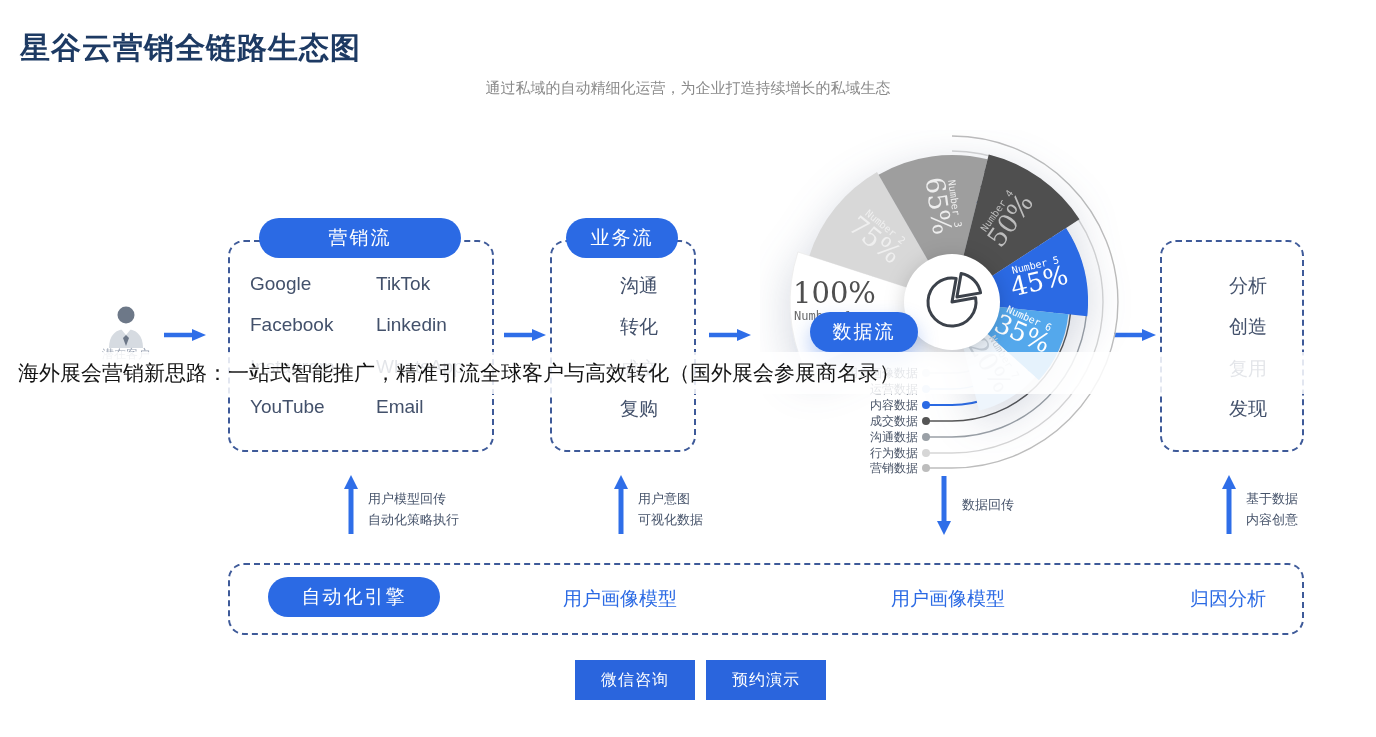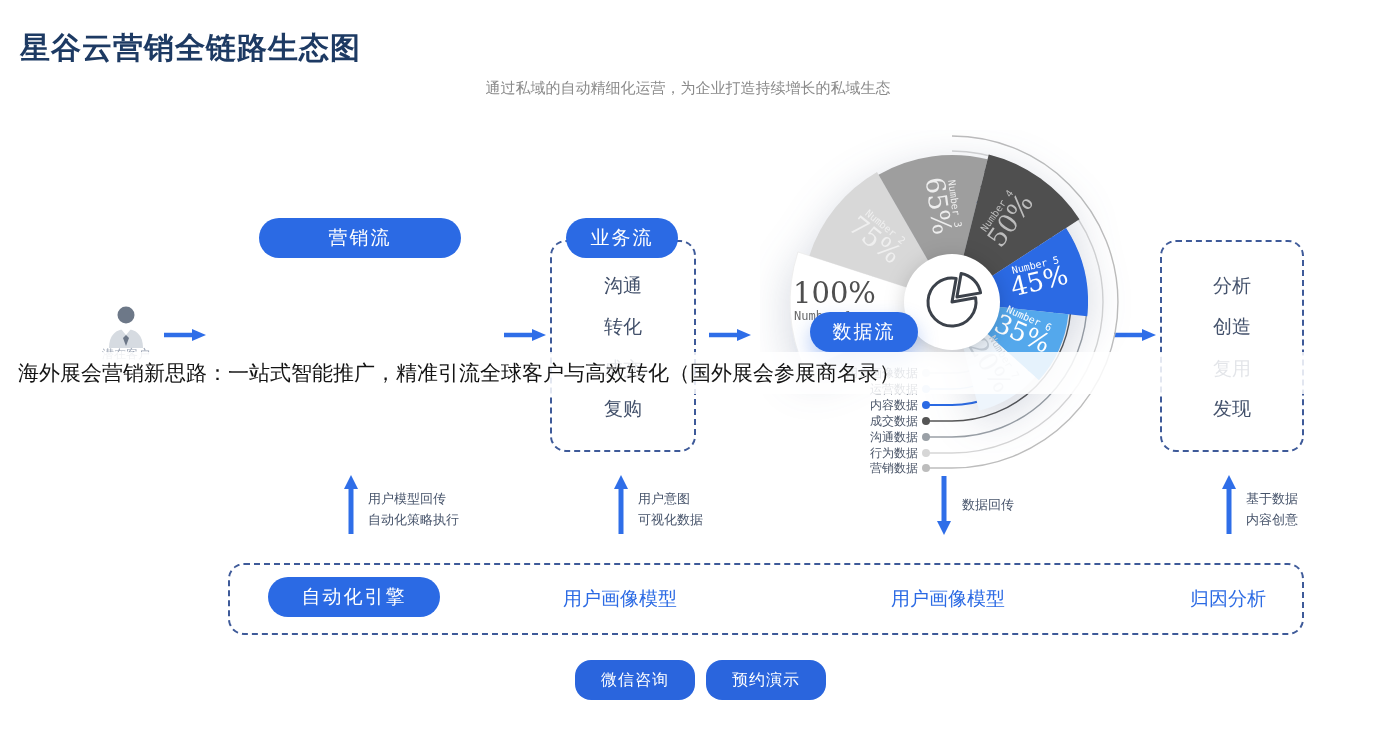--- a/index.html
+++ b/index.html
@@ -20,21 +20,21 @@
   .pill{background:#2b6ae4;color:#fff;border-radius:21px;height:40px;display:flex;align-items:center;justify-content:center;font-size:19px;letter-spacing:2px;z-index:5;}
   #pill-marketing{left:259px;top:218px;width:202px;}
   #pill-business{left:566px;top:218px;width:112px;}
   #pill-content{left:1177px;top:218px;width:106px;}
   #pill-data{left:810px;top:312px;width:108px;box-shadow:0 10px 20px rgba(43,106,228,.35);}
   #pill-engine{left:268px;top:577px;width:172px;}
 
   .mk-item{position:absolute;font-size:19px;color:#43516b;}
   .c1{left:20px;} .c2{left:146px;}
   .r1{top:31px;} .r2{top:72px;} .r3{top:114px;} .r4{top:154px;}
-  .center-item{position:absolute;left:0;width:100%;text-align:center;font-size:19px;color:#43516b;}
+  .center-item{position:absolute;left:16px;width:100%;text-align:center;font-size:19px;color:#43516b;}
 
   .bottom-label{font-size:19px;color:#2b6ae4;text-align:center;top:586px;}
   #bl-strategy{left:558px;width:124px;}
   #bl-persona{left:866px;width:164px;}
   #bl-attribution{left:1166px;width:124px;}
 
   
   #rose-svg{left:760px;top:130px;z-index:1;}
   .wedges{filter:drop-shadow(0 12px 22px rgba(50,70,110,.22));}
   .centerDot{filter:drop-shadow(0 4px 10px rgba(0,0,0,.18));}
@@ -48,21 +48,21 @@
   .cap{font-size:13px;color:#46536a;line-height:21px;white-space:nowrap;}
 
   
   #visitor-label{left:92px;top:346px;width:68px;text-align:center;font-size:12px;color:#9aa3b2;}
 
   
   #seo-overlay{left:0;top:352px;width:1376px;height:42px;background:rgba(255,255,255,.85);z-index:20;}
   #overlay-text{position:absolute;left:18px;top:0;line-height:42px;font-size:21px;font-weight:400;color:#141414;white-space:nowrap;}
 
   
-  .cta{height:40px;background:#2a65dd;color:#fff;font-size:16px;border:none;border-radius:16px;display:flex;align-items:center;justify-content:center;cursor:pointer;letter-spacing:1px;}
+  .cta{height:40px;background:#2a65dd;color:#fff;font-size:16px;border:none;border-radius:0;display:flex;align-items:center;justify-content:center;cursor:pointer;letter-spacing:1px;}
   #cta-wechat{left:575px;top:660px;width:120px;}
   #cta-demo{left:706px;top:660px;width:120px;}
 </style>
 </head>
 <body>
 
 <div id="stage">
 
   <div class="abs" id="page-title">星谷云营销全链路生态图</div>
   <div class="abs" id="page-subtitle">通过私域的自动精细化运营，为企业打造持续增长的私域生态</div>
@@ -155,20 +155,30 @@
   <div class="abs" id="stream-labels" style="left:0;top:0;width:1376px;height:737px;pointer-events:none;">
       <div class="stream-label" style="top: 364px;">用户画像数据</div>
       <div class="stream-label" style="top: 380px;">运营数据</div>
       <div class="stream-label" style="top: 396px;">内容数据</div>
       <div class="stream-label" style="top: 412px;">成交数据</div>
       <div class="stream-label" style="top: 428px;">沟通数据</div>
       <div class="stream-label" style="top: 444px;">行为数据</div>
       <div class="stream-label" style="top: 459px;">营销数据</div>
     </div>
 
+  <div class="abs dash-box" id="box-marketing">
+    <span class="mk-item c1 r1">Google</span>
+    <span class="mk-item c2 r1">TikTok</span>
+    <span class="mk-item c1 r2">Facebook</span>
+    <span class="mk-item c2 r2">Linkedin</span>
+    <span class="mk-item c1 r3">Instagram</span>
+    <span class="mk-item c2 r3">WhatsApp</span>
+    <span class="mk-item c1 r4">YouTube</span>
+    <span class="mk-item c2 r4">Email</span>
+  </div>
   <div class="abs dash-box" id="box-business">
     <span class="center-item r1">沟通</span>
     <span class="center-item r2">转化</span>
     <span class="center-item r3">成交</span>
     <span class="center-item r4">复购</span>
   </div>
   <div class="abs dash-box" id="box-content">
     <span class="center-item r1">分析</span>
     <span class="center-item r2">创造</span>
     <span class="center-item r3">复用</span>

